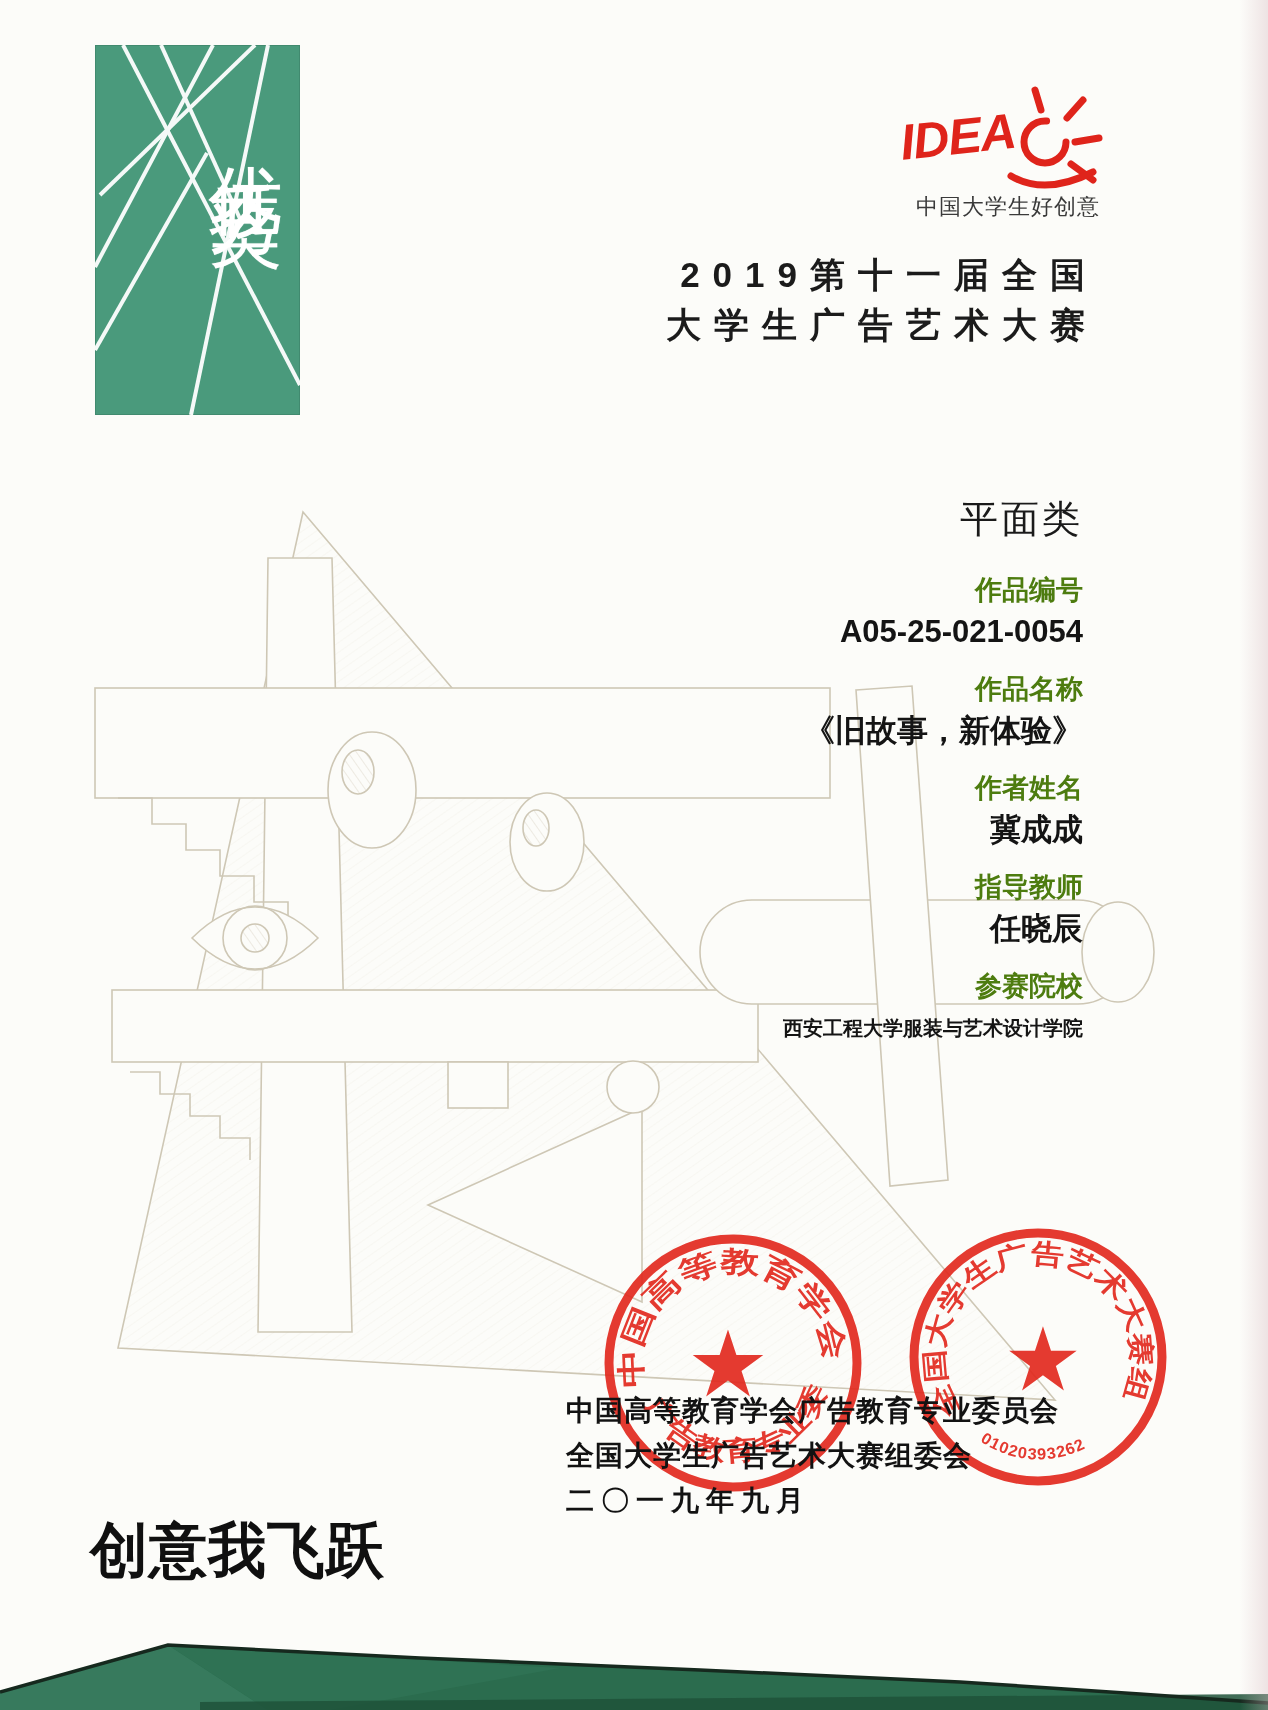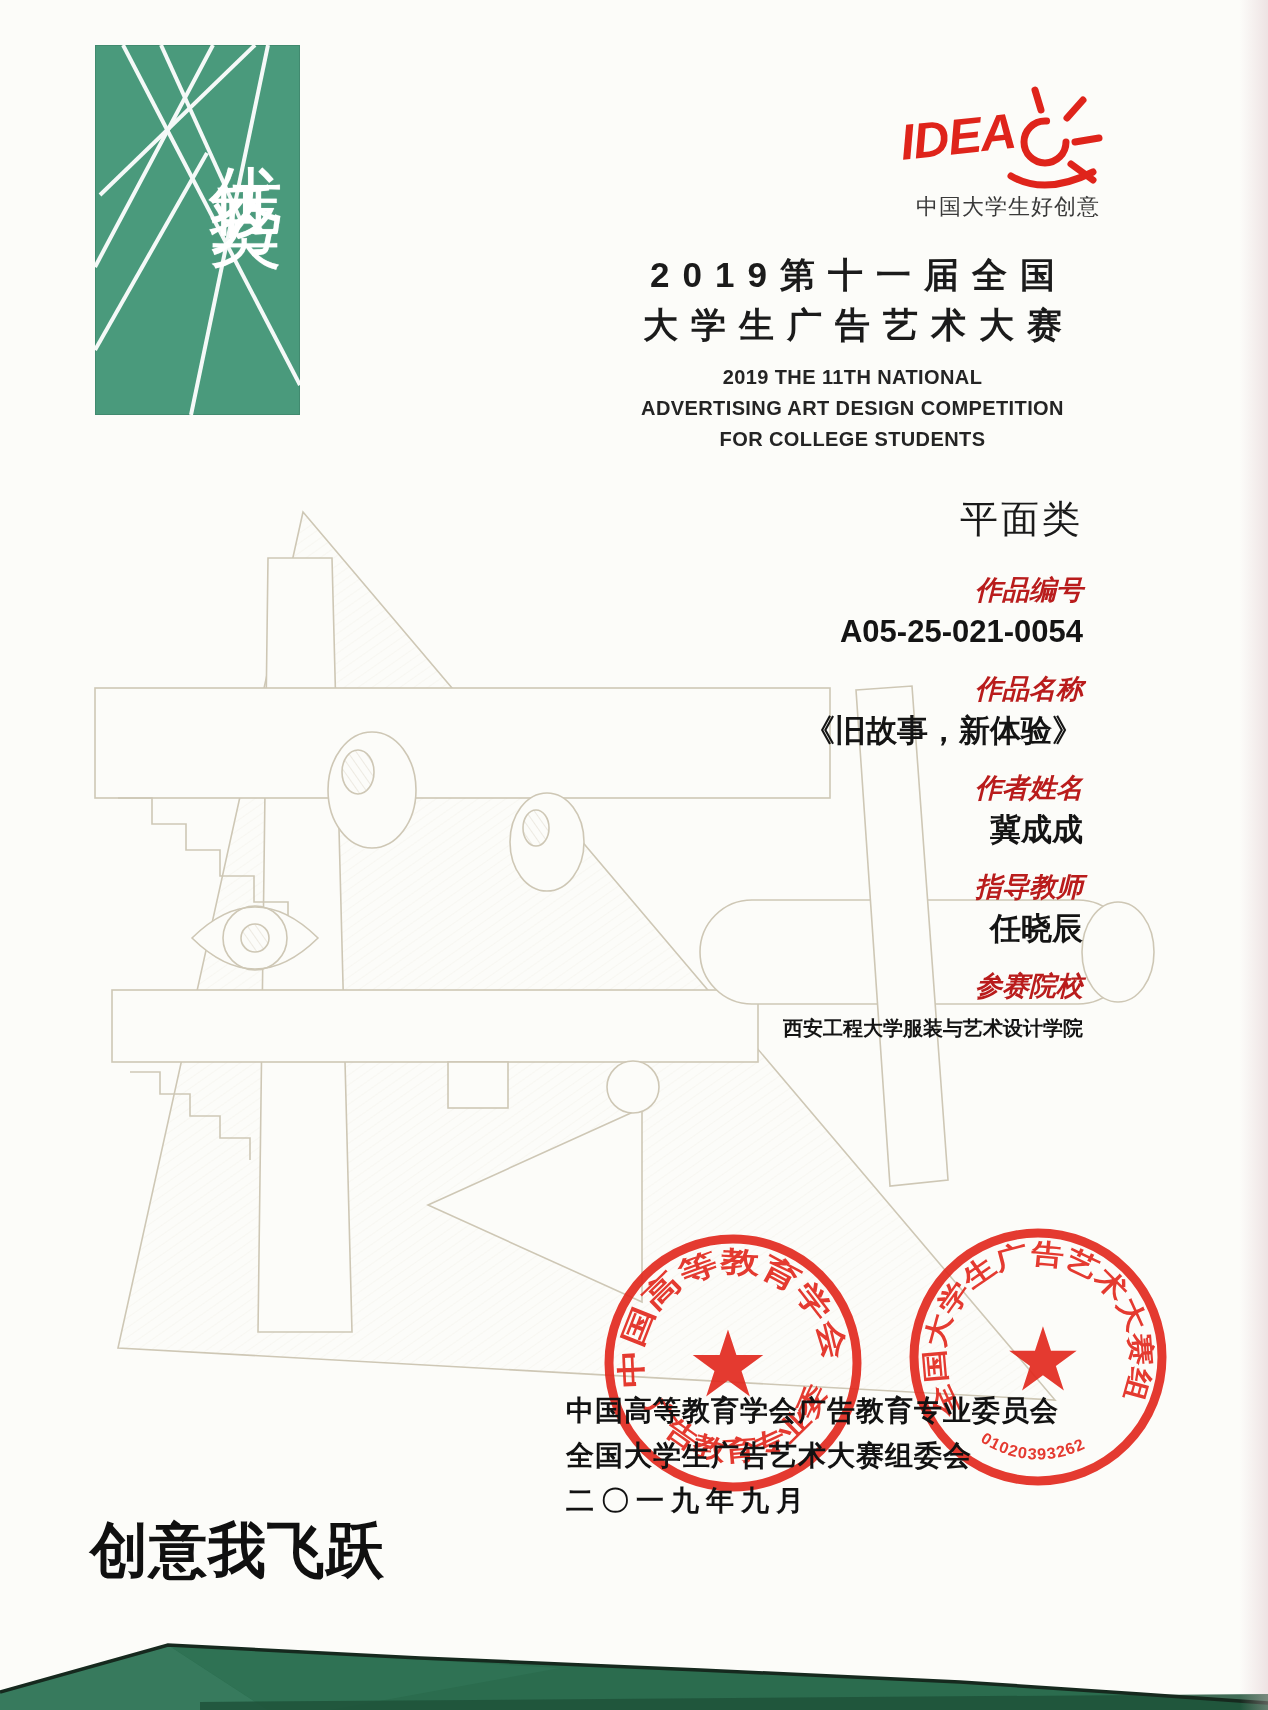--- a/index.html
+++ b/index.html
@@ -27,40 +27,40 @@
     font-size:50px; font-weight:800; font-style:italic;
     color:#df241b; letter-spacing:-1px;
     transform:rotate(-6deg);
   }
   .idea-tagline{
     left:916px; top:192px; width:190px; z-index:3;
     font-size:22px; font-weight:400; color:#3a3a3a; letter-spacing:1px;
   }
   
   .title-block{
-    left:620px; top:250px; width:465px; text-align:center; z-index:3;
+    left:620px; top:250px; width:465px; text-align:right; z-index:3;
   }
   .title-cn{
     font-size:35px; font-weight:700; color:#1b1b1b;
     letter-spacing:13px; margin-right:-13px; line-height:50px;
   }
   .title-en{
     margin-top:12px; font-size:20px; font-weight:700; color:#242424;
     line-height:31px; letter-spacing:.4px;
   }
   
   .category{
     right:185px; top:494px; z-index:3;
     font-size:38px; font-weight:400; letter-spacing:3px; color:#1a1a1a;margin-left:12px;
   }
   .fields{
     right:185px; top:573px; width:620px; text-align:right; z-index:3;
   }
   .field-label{
-    font-size:27px; font-weight:600; color:#b91c1c; line-height:34px; margin-bottom:5px;font-style:italic;
+    font-size:27px; font-weight:600; color:#4d7c0f; line-height:34px; margin-bottom:5px;
   }
   .field-value{
     font-size:31px; font-weight:700; color:#141414; line-height:40px; margin-bottom:20px;
   }
   .field-value.small{font-size:20px;}
   
   .footer-block{
     left:566px; top:1388px; width:530px; text-align:left; z-index:6;
     color:#121212; font-weight:700;
   }
@@ -140,25 +140,20 @@
       <line x1="96" y1="80" x2="118" y2="96"></line>
       <path d="M36,92 Q70,112 118,88"></path>
     </g>
   </svg>
   <div class="abs idea-text">IDEA</div>
   <div class="abs idea-tagline">中国大学生好创意</div>
 
   <div class="abs title-block">
     <div class="title-cn">2019第十一届全国</div>
     <div class="title-cn">大学生广告艺术大赛</div>
-    <div class="title-en">
-      <div>2019 THE 11TH NATIONAL</div>
-      <div>ADVERTISING ART DESIGN COMPETITION</div>
-      <div>FOR COLLEGE STUDENTS</div>
-    </div>
   </div>
 
   <div class="abs category">平面类</div>
 
   <div class="abs fields">
     <div class="field-label">作品编号</div>
     <div class="field-value">A05-25-021-0054</div>
     <div class="field-label">作品名称</div>
     <div class="field-value">《旧故事，新体验》</div>
     <div class="field-label">作者姓名</div>

